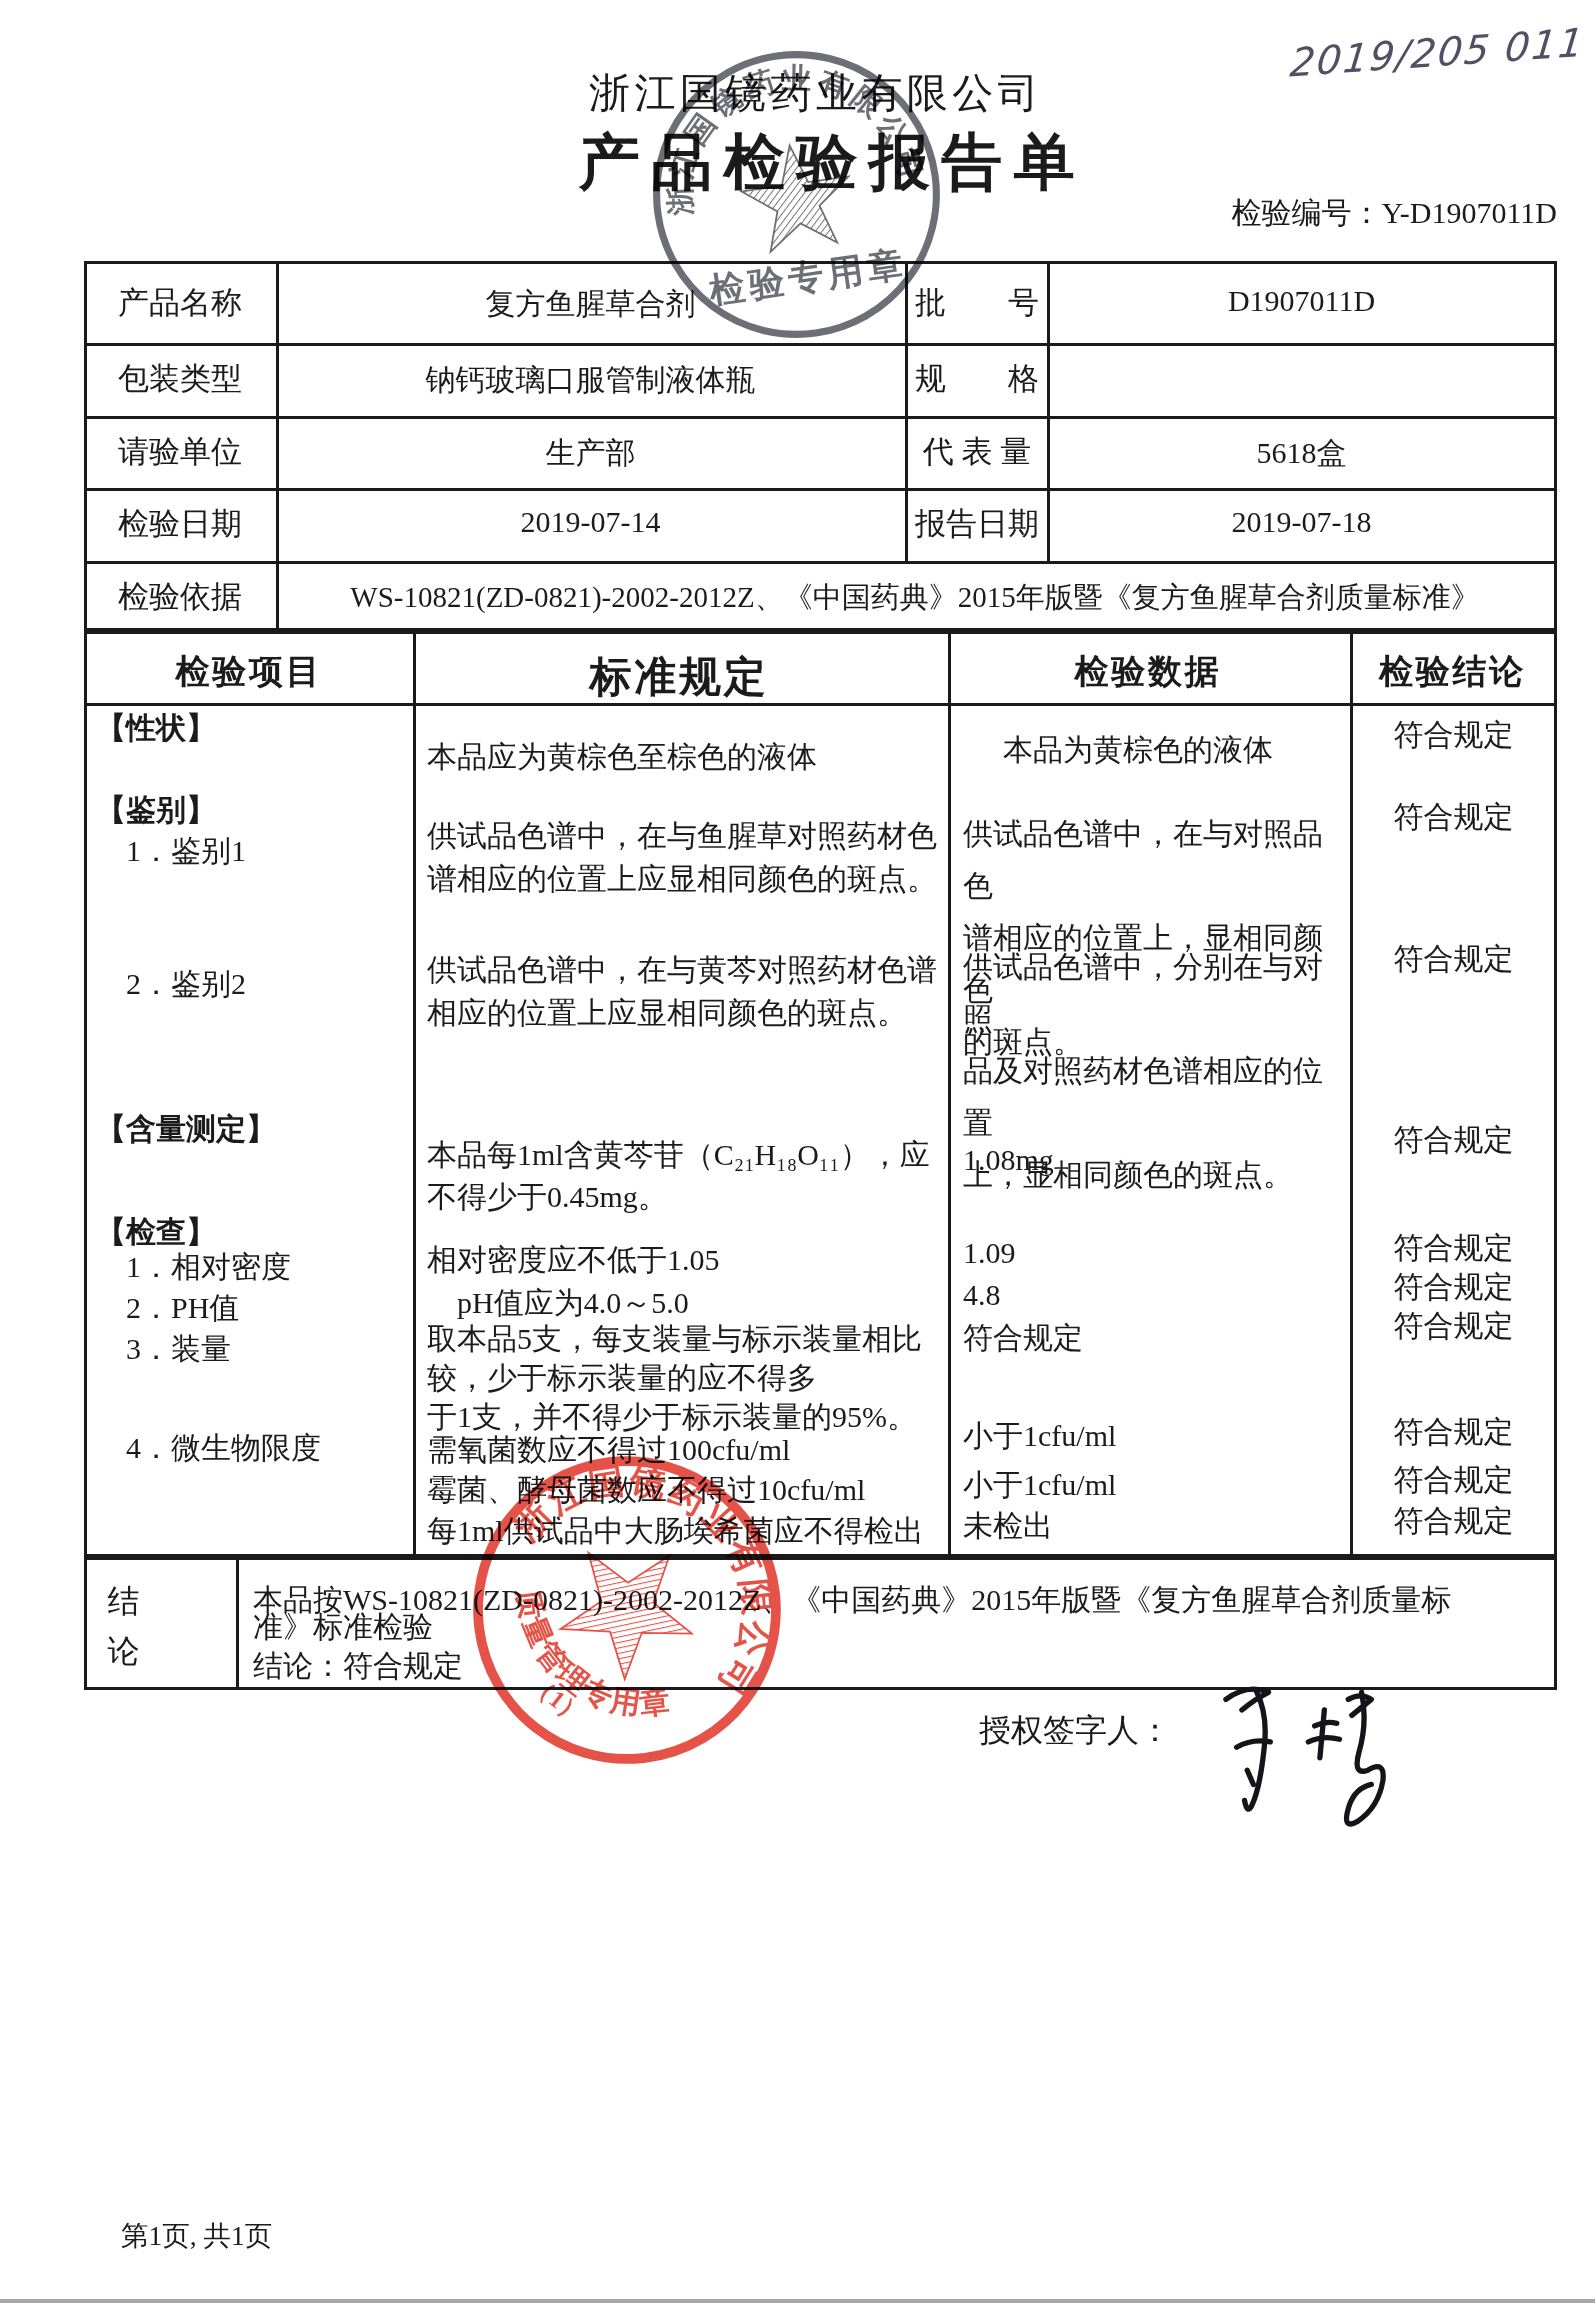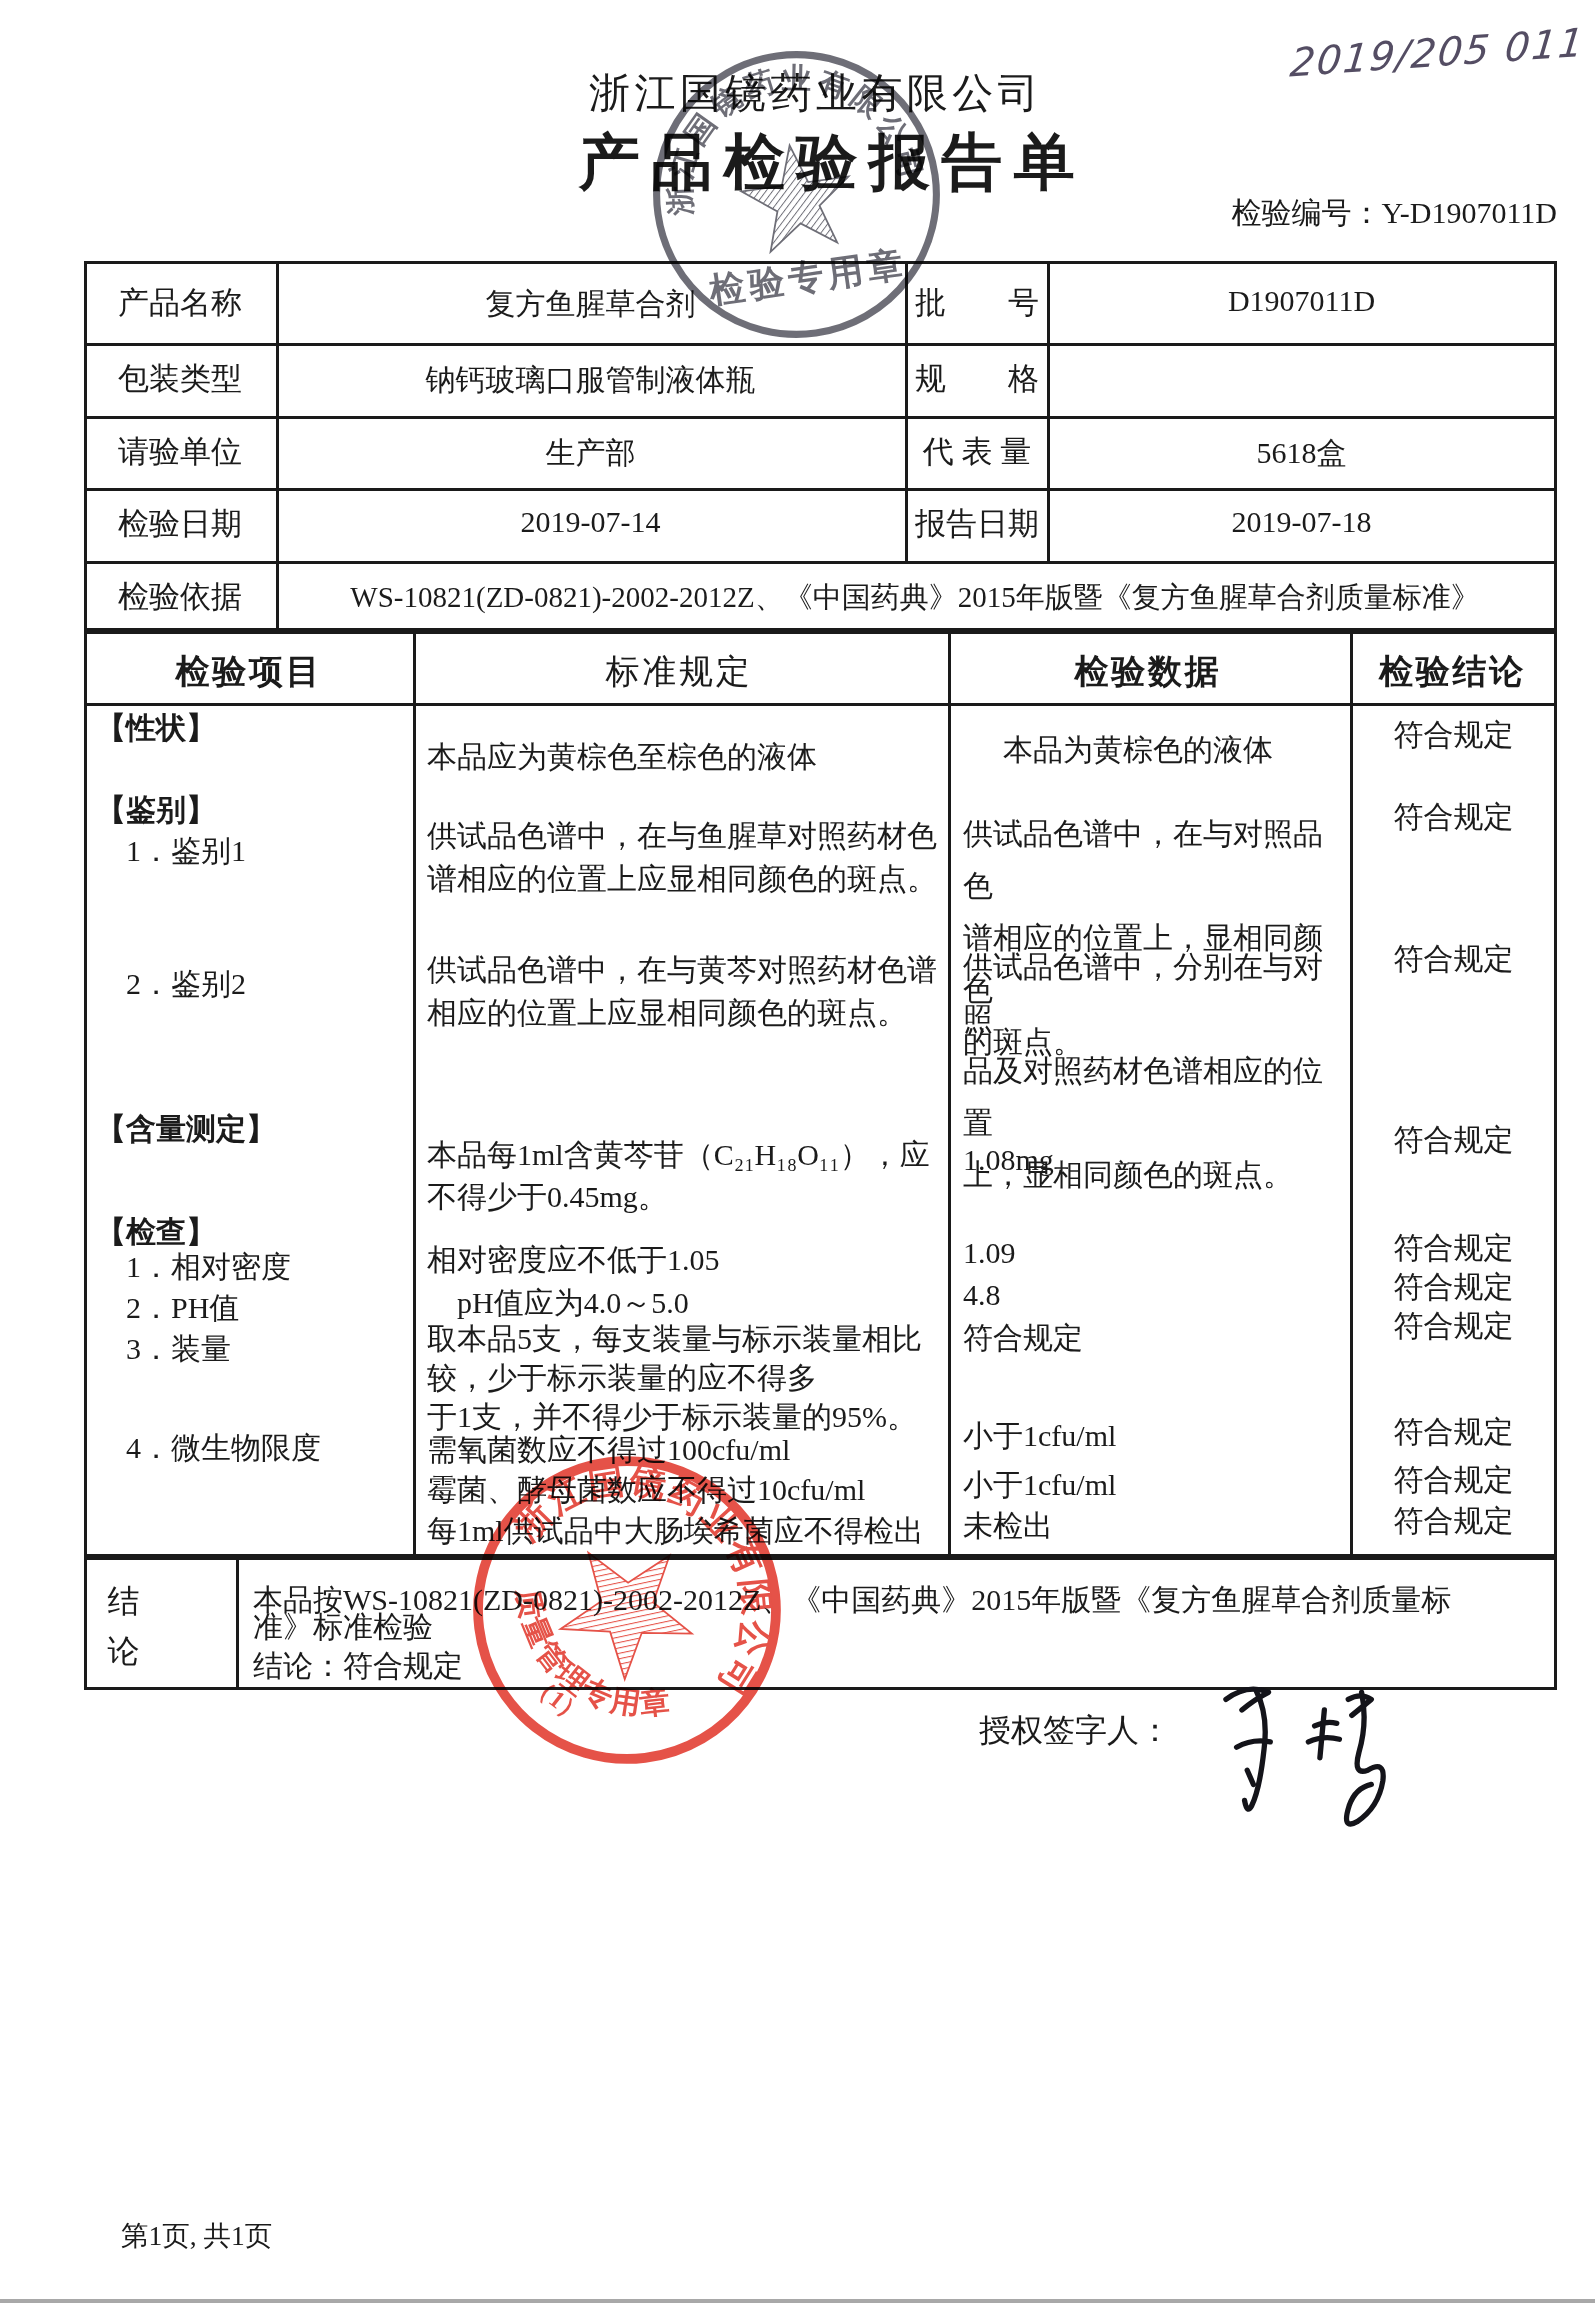--- a/index.html
+++ b/index.html
@@ -64,21 +64,21 @@
   <div class="abs c" style="left:275px;top:578px;width:1280px;font-size:29px;">WS-10821(ZD-0821)-2002-2012Z、《中国药典》2015年版暨《复方鱼腥草合剂质量标准》</div>
 
   <div class="tbl" style="left:84px;top:631px;width:1473px;height:926px;">
     <div class="hline" style="left:0;top:69px;width:100%;"></div>
     <div class="vline" style="left:326px;top:0;height:100%;"></div>
     <div class="vline" style="left:861px;top:0;height:100%;"></div>
     <div class="vline" style="left:1263px;top:0;height:100%;"></div>
   </div>
 
   <div class="abs c" style="left:86px;top:649px;width:326px;font-size:34px;font-weight:600;letter-spacing:2.7px;">检验项目</div>
-  <div class="abs c" style="left:412px;top:649px;width:534px;font-size:34px;font-weight:400;letter-spacing:2.7px;">标准规定</div>
+  <div class="abs c" style="left:412px;top:649px;width:534px;font-size:42px;font-weight:700;letter-spacing:2.7px;">标准规定</div>
   <div class="abs c" style="left:947px;top:649px;width:402px;font-size:34px;font-weight:600;letter-spacing:2.7px;">检验数据</div>
   <div class="abs c" style="left:1349px;top:649px;width:207px;font-size:34px;font-weight:600;letter-spacing:2.7px;">检验结论</div>
 
   <div class="abs body-txt" style="left:96px;top:707px;font-weight:700;">【性状】</div>
   <div class="abs body-txt" style="left:96px;top:789px;font-weight:700;">【鉴别】</div>
   <div class="abs body-txt" style="left:126px;top:830px;">1．鉴别1</div>
   <div class="abs body-txt" style="left:126px;top:963px;">2．鉴别2</div>
   <div class="abs body-txt" style="left:96px;top:1108px;font-weight:700;">【含量测定】</div>
   <div class="abs body-txt" style="left:96px;top:1211px;font-weight:700;">【检查】</div>
   <div class="abs body-txt" style="left:126px;top:1246px;">1．相对密度</div>

